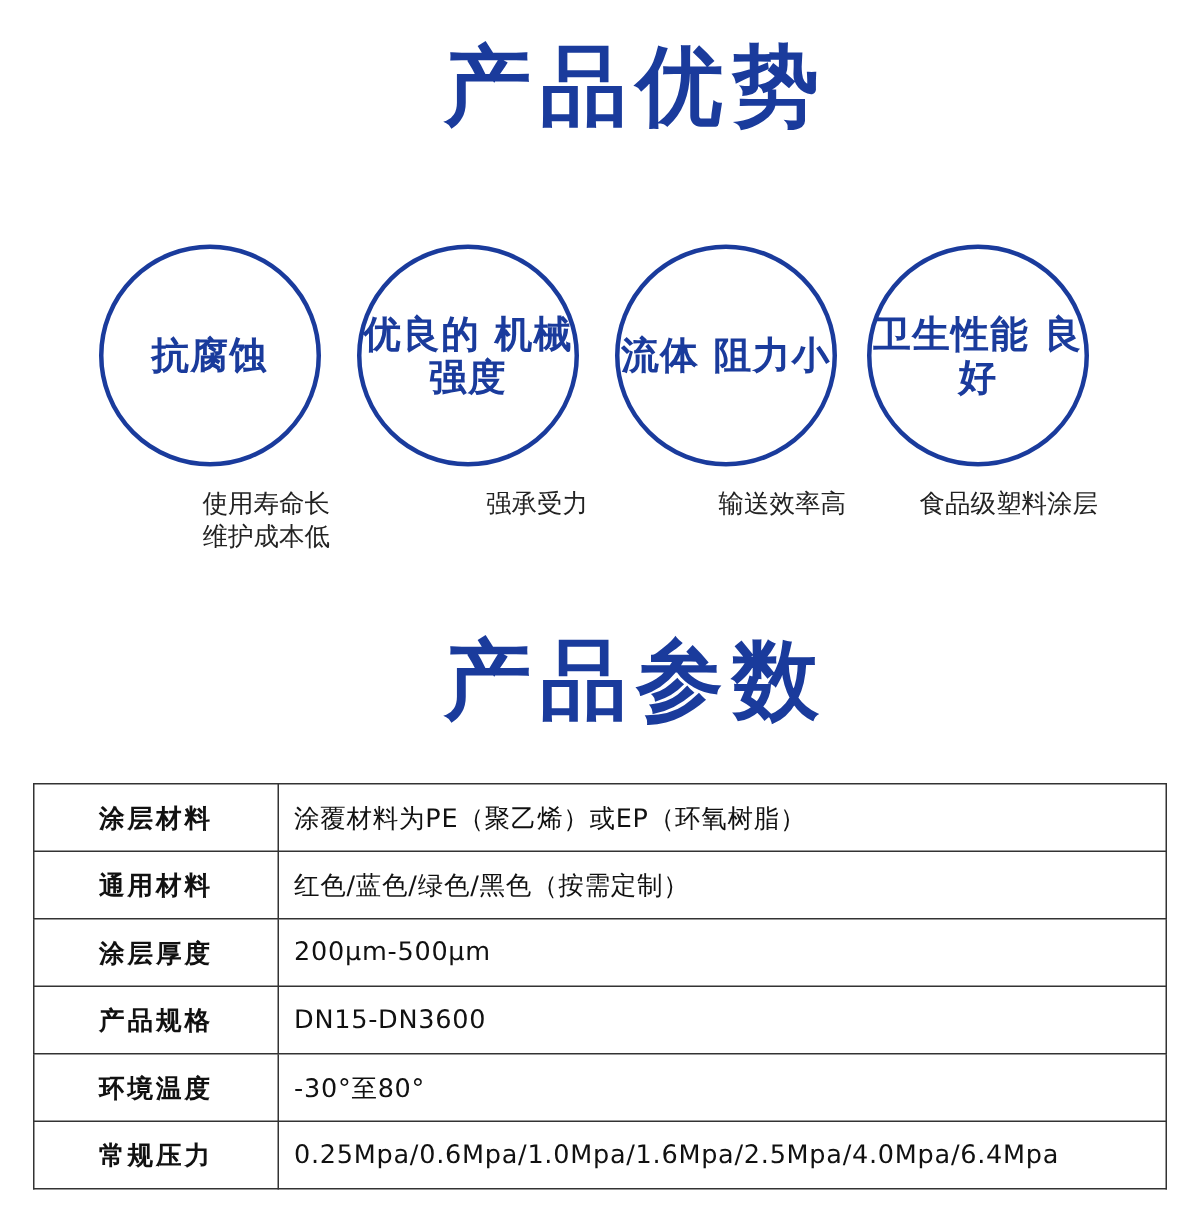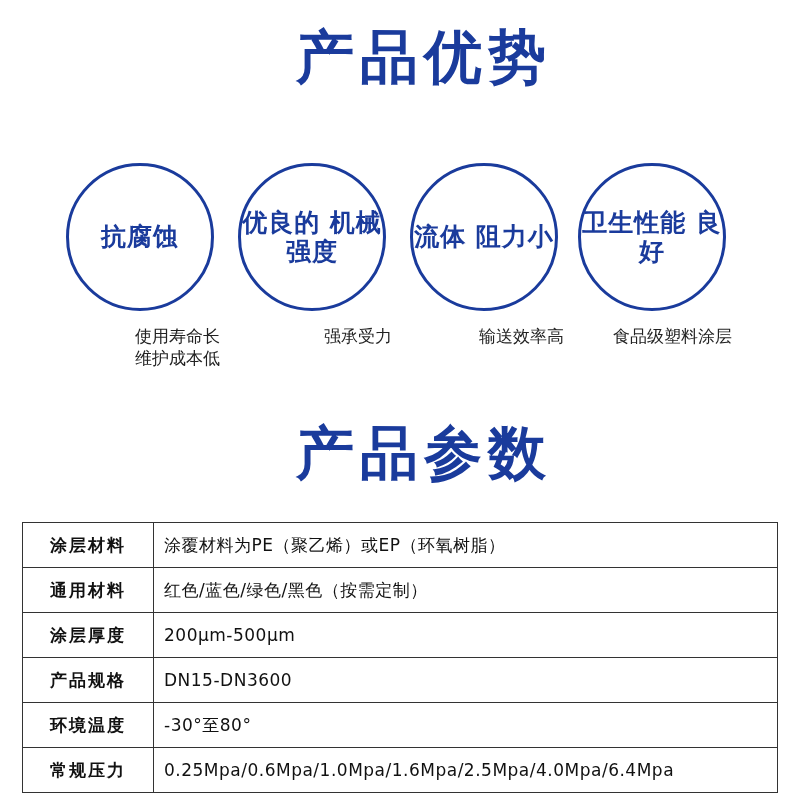--- a/index.html
+++ b/index.html
@@ -107,21 +107,21 @@
     vertical-align: middle;
     font-size: 17px;
     color: #111111;
     font-family: "DejaVu Sans", "Liberation Sans", sans-serif;
   }
   .spec-table td.key {
     width: 118px;
     font-weight: bold;
     letter-spacing: 2px;
     text-align: center;
-    padding: 0 6px;
+    padding: 0 22px;
   }
   .spec-table td.val {
     letter-spacing: 0.5px;
   }
 </style>
 </head>
 <body>
 
 <div class="page">
 

